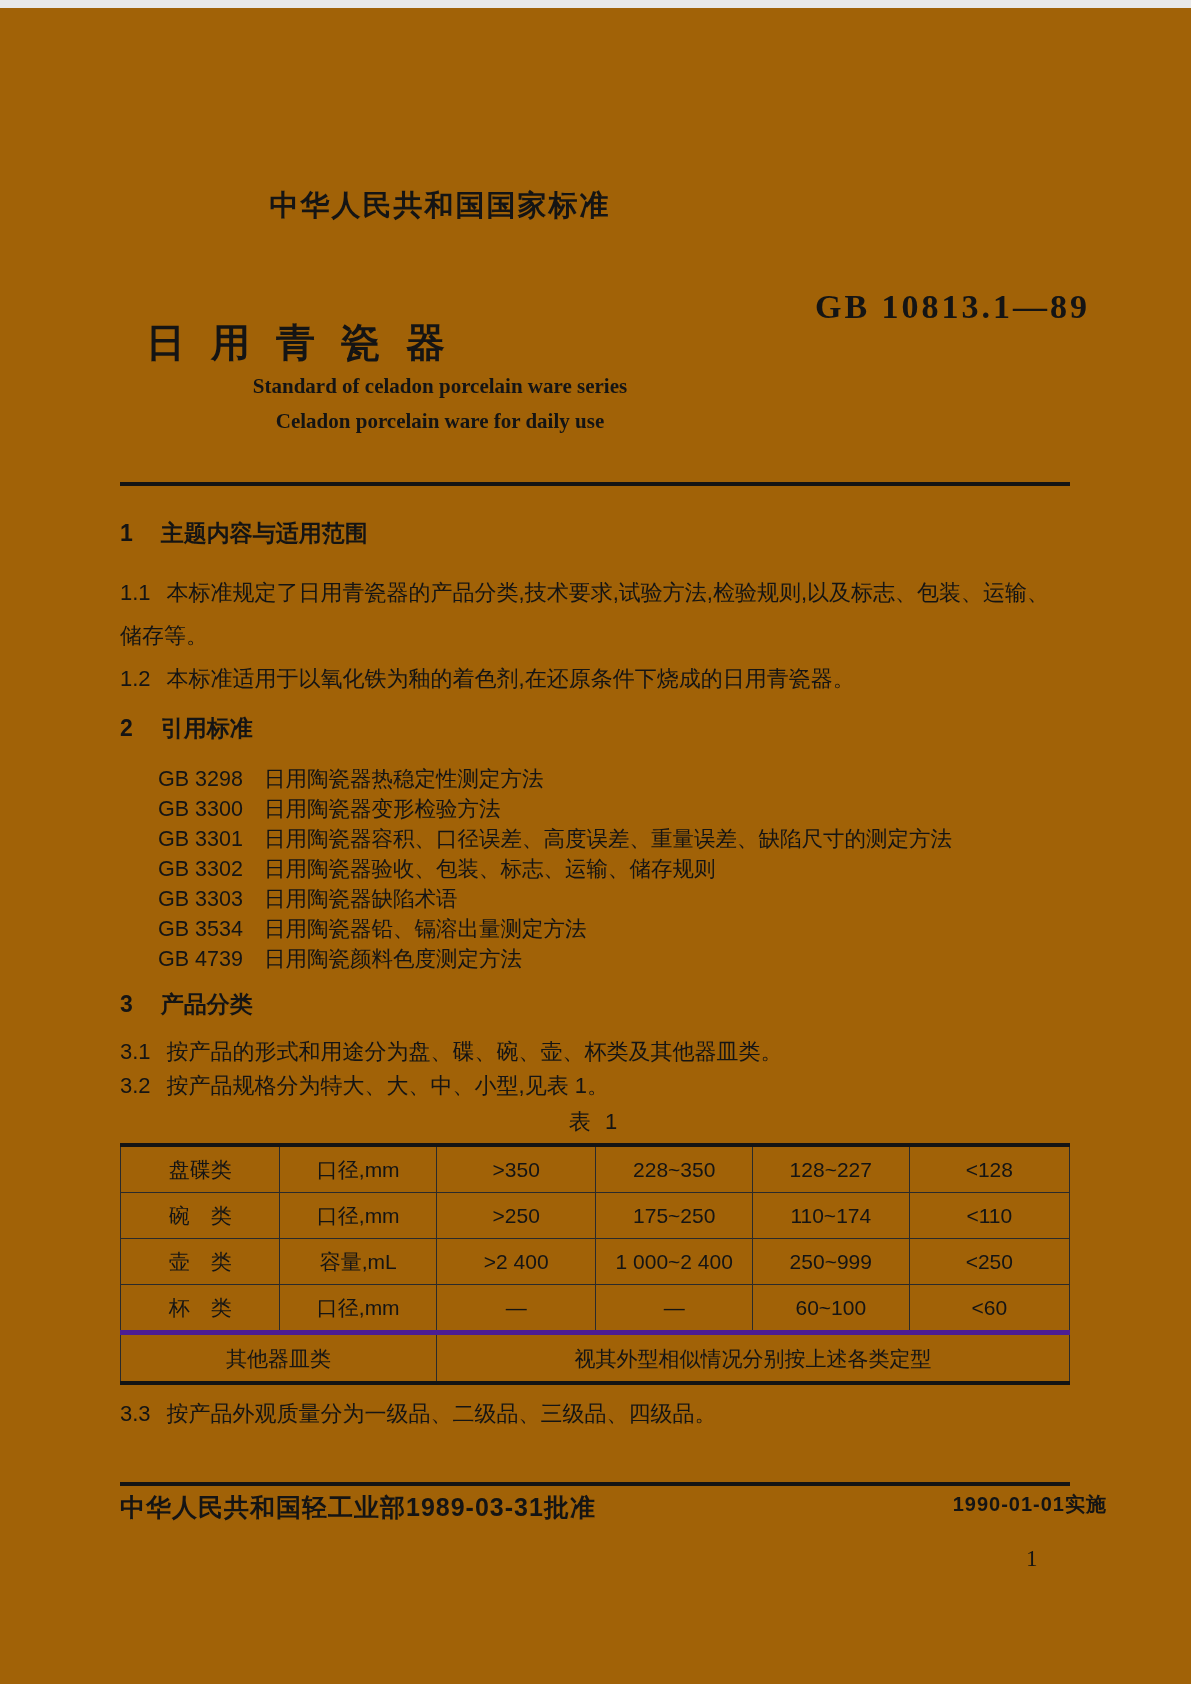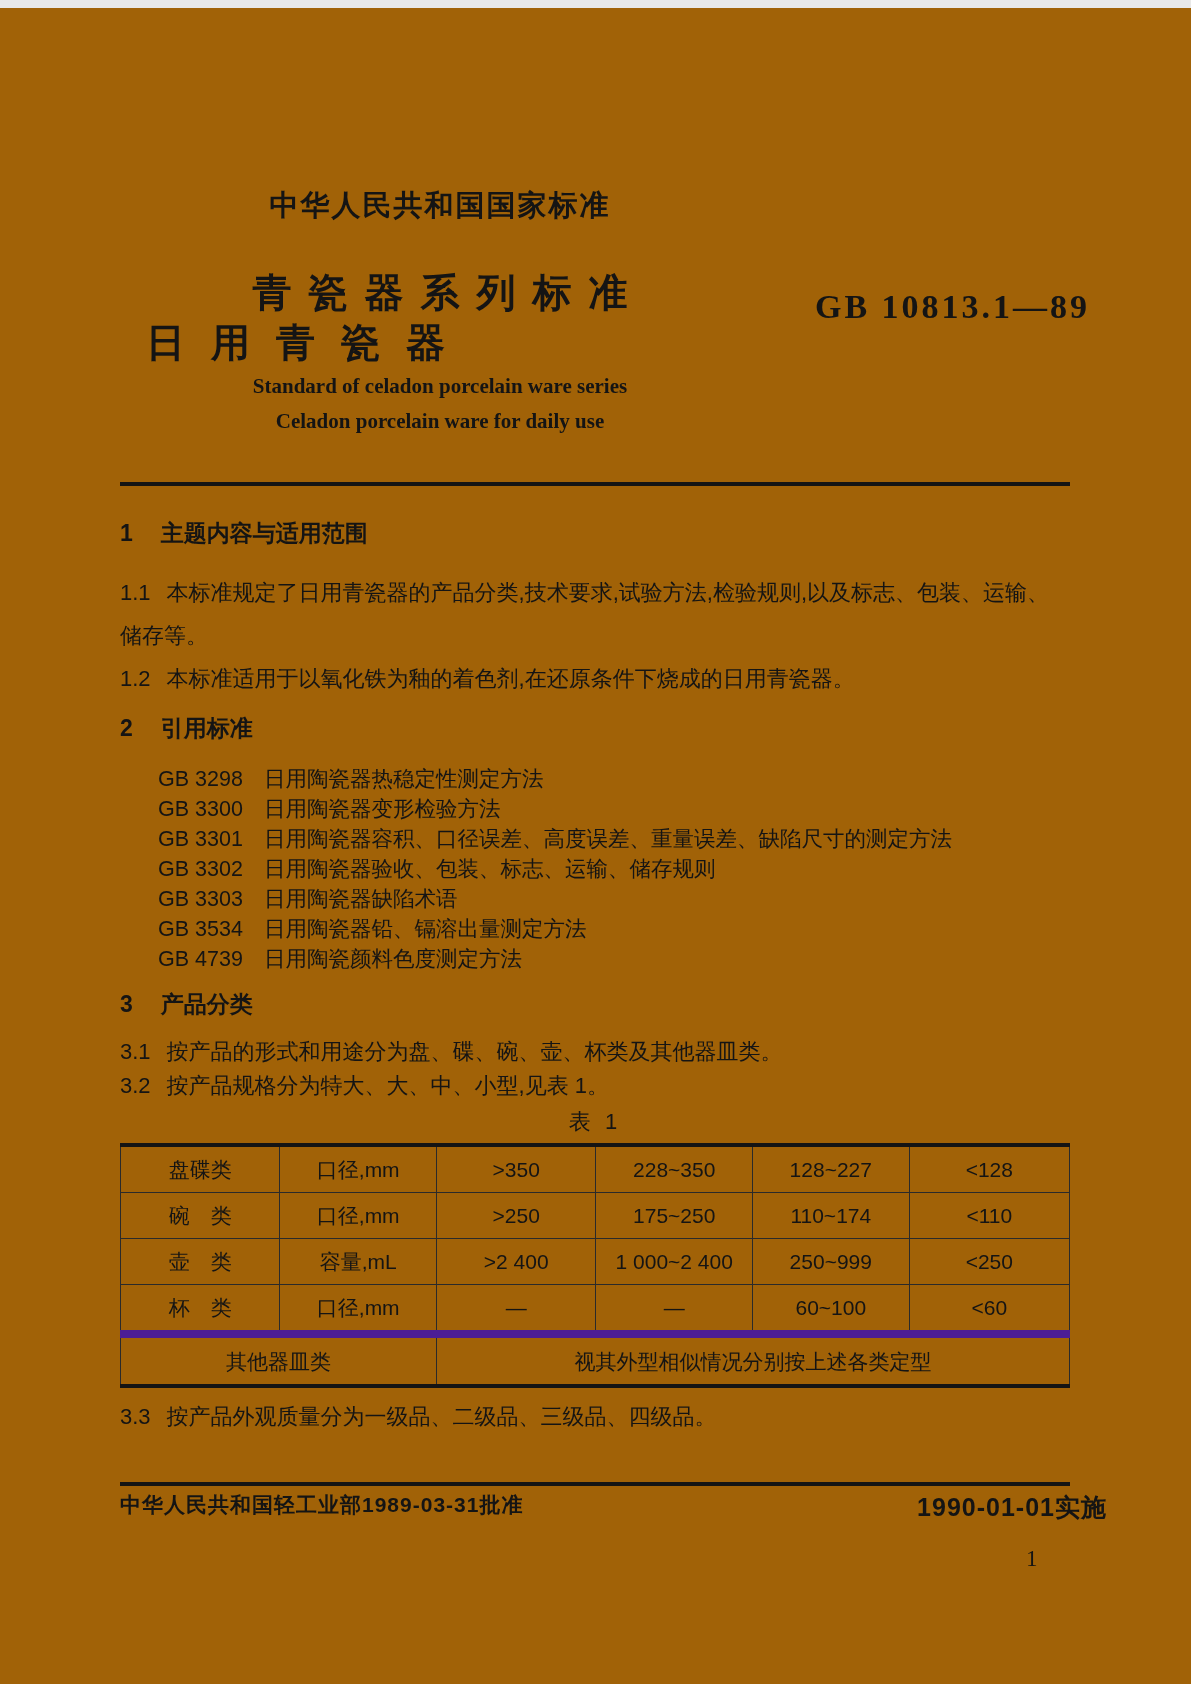--- a/index.html
+++ b/index.html
@@ -72,51 +72,50 @@
     border-top:4px solid #141414;border-bottom:4px solid #141414;
     border-left:1.5px solid #2a2a2a;border-right:1.5px solid #2a2a2a;
   }
   table.t1 td{
     border:1.5px solid #2a2a2a;
     text-align:center;vertical-align:middle;
     font-size:21px;padding:0;
   }
   table.t1 tr.hdr td{height:73px;}
   table.t1 tr.data td{height:45px;}
-  table.t1 tr.other td{height:46px;border-top:8px solid #4c1d95;}
+  table.t1 tr.other td{height:46px;border-top:5px solid #4c1d95;}
   td.diag{position:relative;padding:0;}
   .diag svg{position:absolute;left:0;top:0;width:100%;height:100%;display:block;}
   .diag .dlab{position:absolute;font-size:21px;white-space:nowrap;}
   .dlab.type {left:58%;top:8%;}
   .dlab.unit {left:42%;top:57%;}
   .dlab.cat  {left:3%; top:55%;}
   
   .foot-rule{
     position:absolute;left:120px;top:1474px;width:950px;height:4px;background:#141414;
   }
   .approval{
     position:absolute;left:120px;top:1483px;
-    font-size:21px;font-weight:bold;letter-spacing:1px;white-space:nowrap;
+    font-size:25px;font-weight:bold;letter-spacing:1px;white-space:nowrap;
   }
   .implementation{
     position:absolute;right:124px;top:1483px;
-    font-size:25px;font-weight:bold;letter-spacing:1px;white-space:nowrap;
+    font-size:20px;font-weight:bold;letter-spacing:1px;white-space:nowrap;
   }
   .page-num{
     position:absolute;left:1026px;top:1538px;
     font-family:"Liberation Serif","DejaVu Serif",serif;font-size:23px;
   }
 </style>
 </head>
 <body>
 
 <div class="page">
 
   <div class="std-label">中华人民共和国国家标准</div>
-  <div class="title-cn-1">青瓷器系列标准</div>
   <div class="title-cn-2">日用青瓷器</div>
   <div class="std-code">GB 10813.1—89</div>
   <div class="title-en l2">Celadon porcelain ware for daily use</div>
   <div class="title-en l1">Standard of celadon porcelain ware series</div>
   <div class="head-rule"></div>
 
   <div class="body">
 
     <p class="sec-heading h1m">
       <span class="sec-no">1</span><span>主题内容与适用范围</span>

